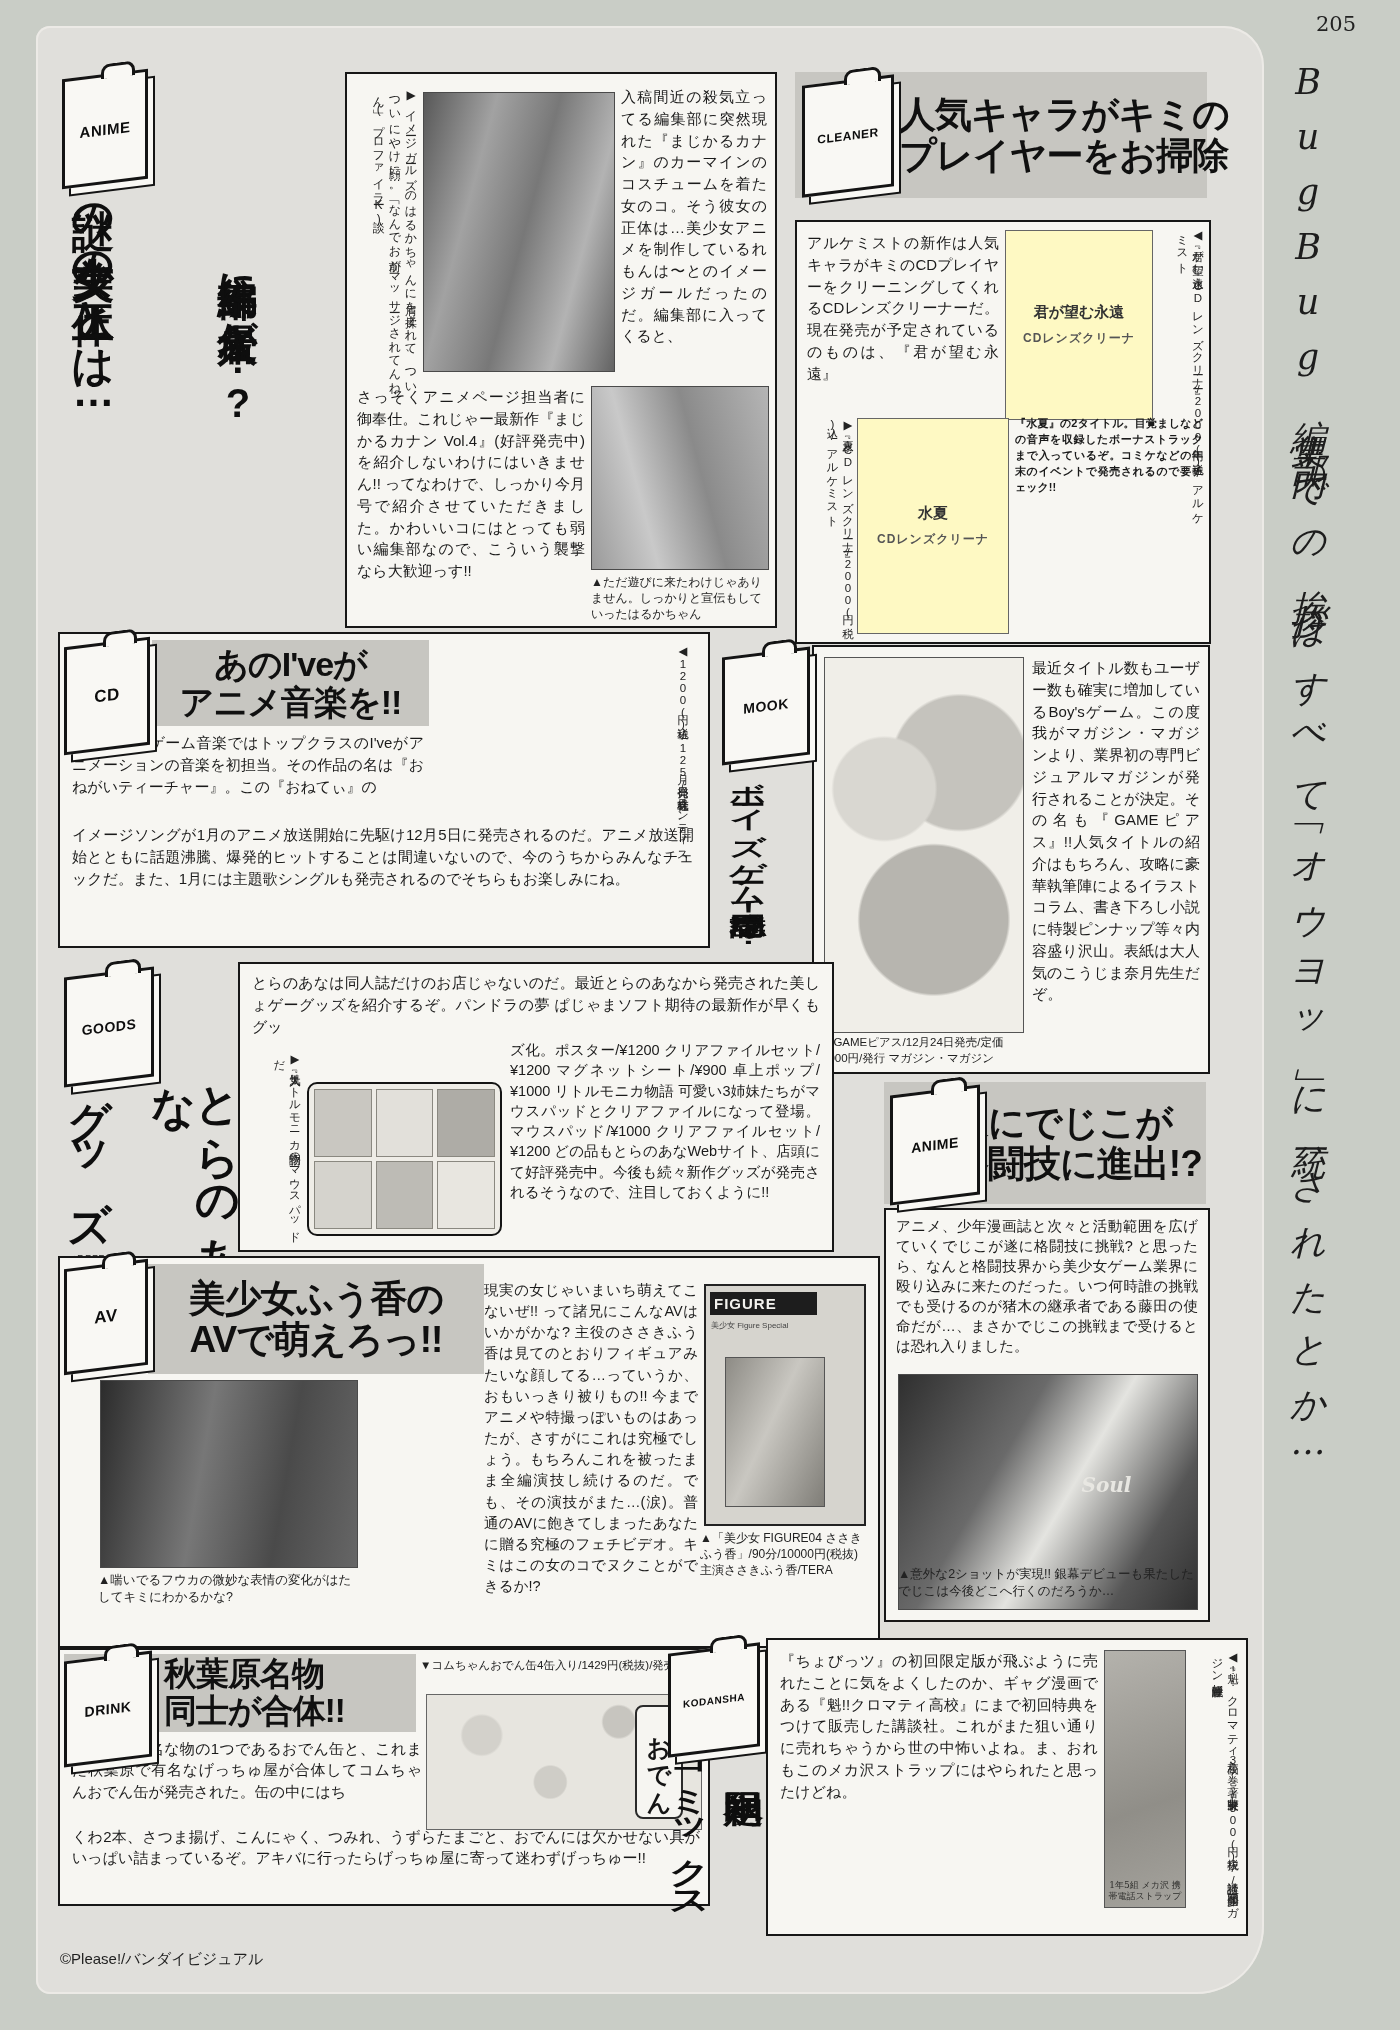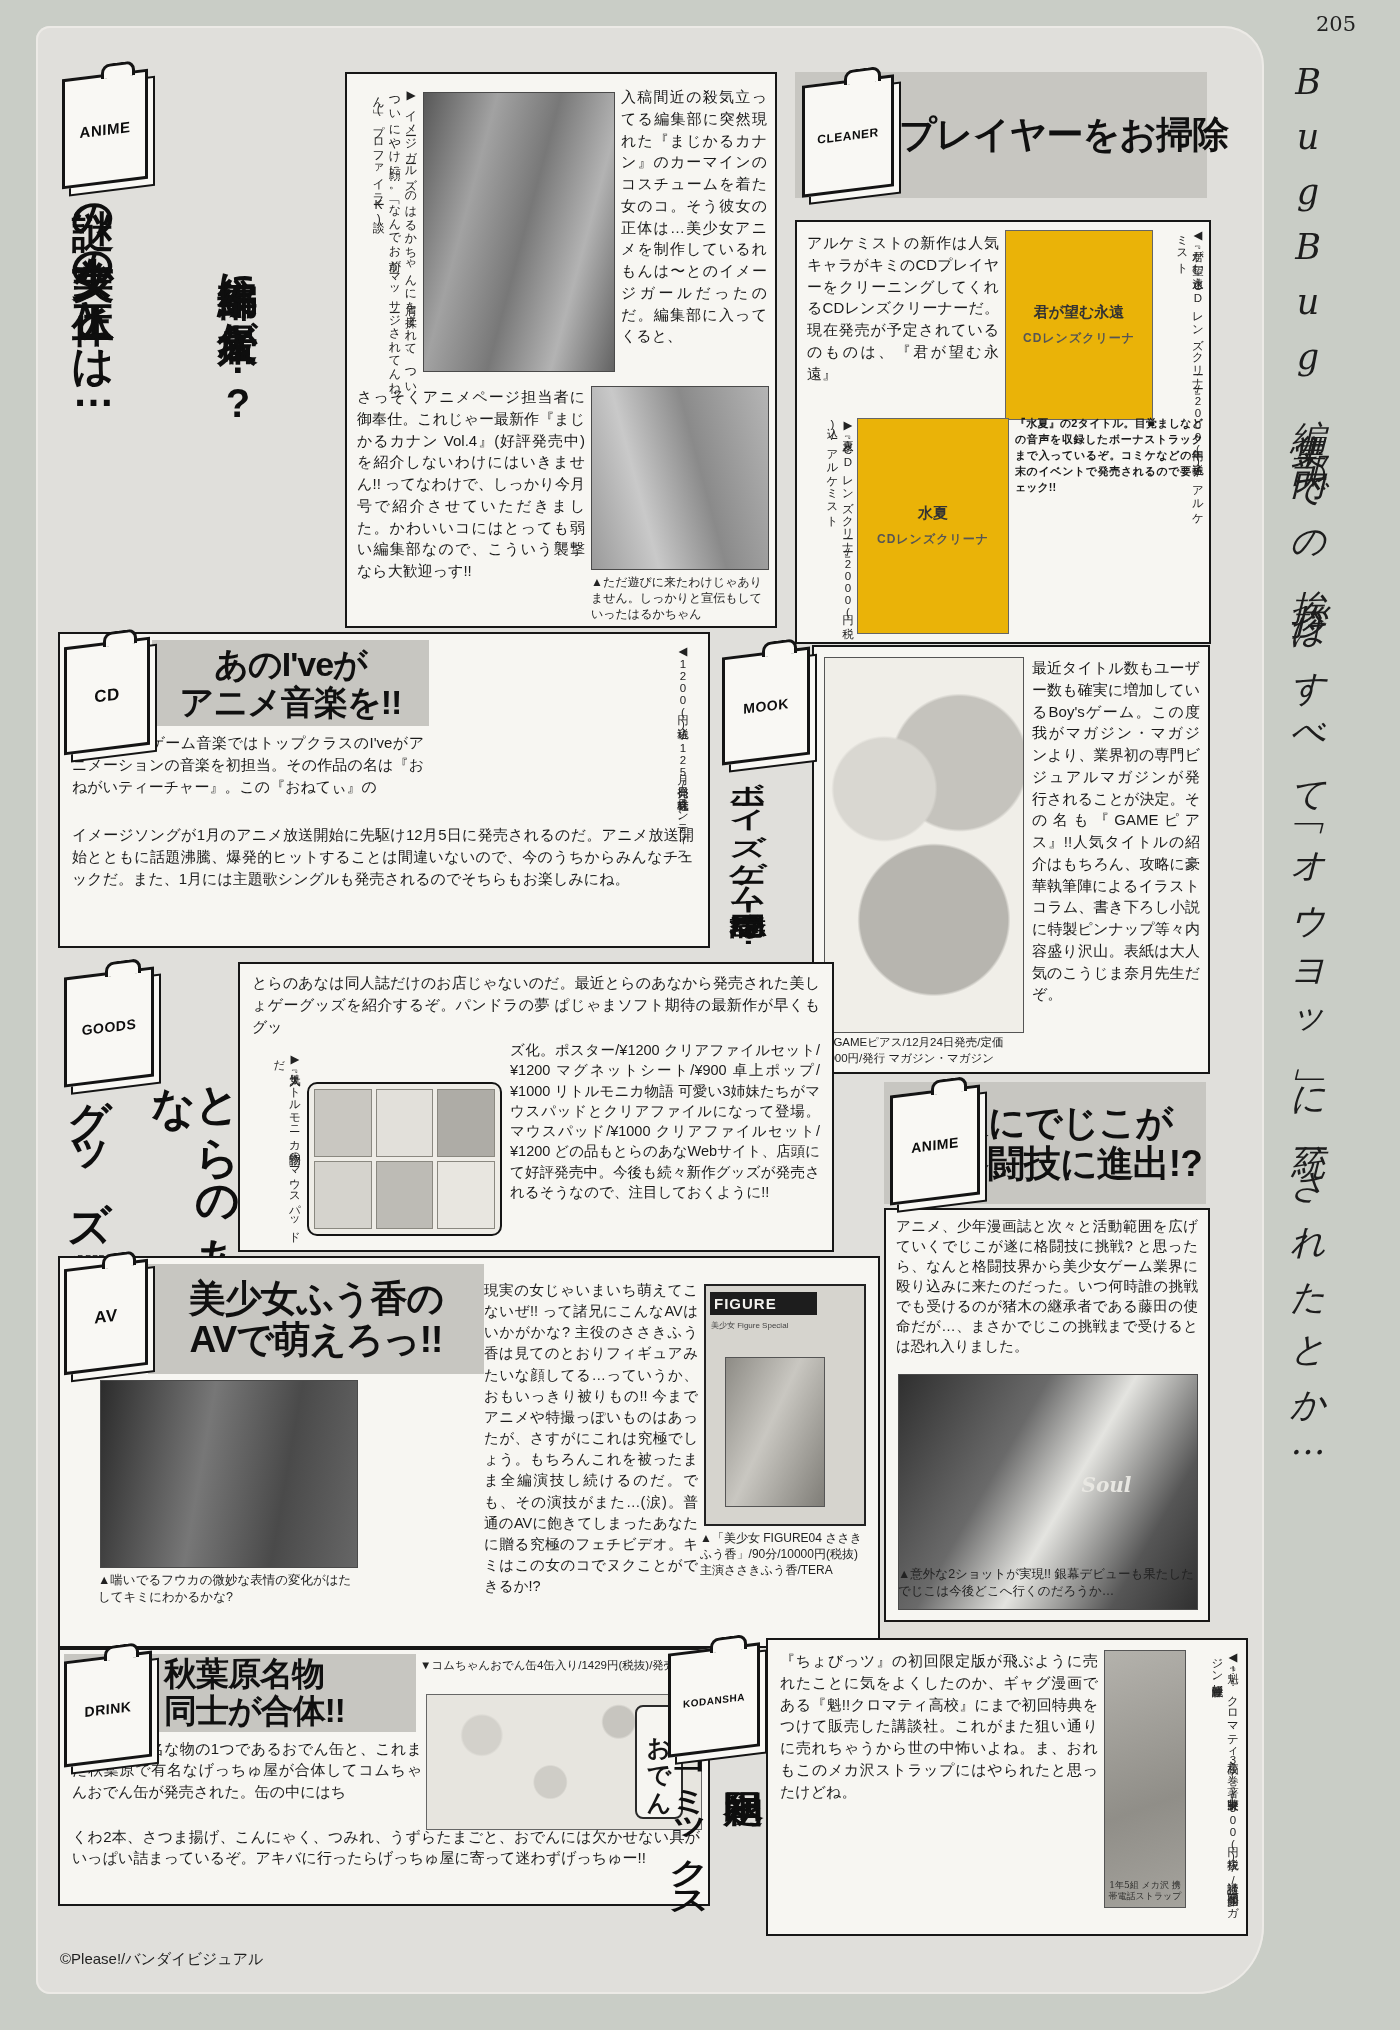--- a/index.html
+++ b/index.html
@@ -29,21 +29,21 @@
   .cap{position:absolute;line-height:1.35;color:#222;}
   .vtext{writing-mode:vertical-rl;text-orientation:upright;line-height:1.35;}
   .vhead{position:absolute;writing-mode:vertical-rl;text-orientation:upright;font-weight:900;
          color:#0e0e0e;line-height:1;letter-spacing:0;}
   
   .photo{position:absolute;border:1px solid #4a4a4a;}
   .ph-a{background:linear-gradient(105deg,#585858,#a2a2a2 28%,#787878 52%,#b3b3b3 76%,#636363);}
   .ph-b{background:linear-gradient(75deg,#9a9a9a,#c9c9c9 30%,#8a8a8a 60%,#b5b5b5);}
   .ph-c{background:linear-gradient(120deg,#2f2f2f,#6a6a6a 35%,#e4e4e0 55%,#565656 80%,#303030);}
   .ph-d{background:linear-gradient(100deg,#2c2c2c,#777 40%,#4a4a4a 70%,#666);}
-  .product{position:absolute;border:1px solid #666;background:#eab308;display:flex;flex-direction:column;
+  .product{position:absolute;border:1px solid #666;background:#fef9c3;display:flex;flex-direction:column;
            align-items:center;justify-content:center;gap:8px;text-align:center;}
   .product .p-t{font-weight:800;font-size:15px;color:#333;}
   .product .p-s{font-weight:800;font-size:12px;color:#555;letter-spacing:1px;}
   .cd-cover{position:absolute;border:1px solid #888;background:#fbfaf7;}
   .cd-cover .k{position:absolute;left:14px;top:64px;font-size:10px;color:#777;letter-spacing:2px;}
   .illus{position:absolute;border:1px solid #555;
          background:radial-gradient(circle at 30% 35%,#d9d7d1 0 18%,transparent 19%),
                     radial-gradient(circle at 68% 28%,#c5c3bd 0 22%,transparent 23%),
                     radial-gradient(circle at 55% 70%,#b7b5af 0 26%,transparent 27%),#f0eee8;}
   .grid-box{position:absolute;border:2px solid #141414;border-radius:10px;background:#efede7;
@@ -170,20 +170,21 @@
   <div class="sbox a1-box">
     <div class="cap vtext a1-cap1" style="position:absolute;">▶イメージガールズのはるかちゃんに肩を揉まれて、ついついにやけ顔に…。「なんでお前がマッサージされてんねん」(プロファイラーK談)</div>
     <div class="photo ph-a a1-photo1"></div>
     <div class="body-txt a1-body1">入稿間近の殺気立ってる編集部に突然現れた『まじかるカナン』のカーマインのコスチュームを着た女のコ。そう彼女の正体は…美少女アニメを制作しているれもんは〜とのイメージガールだったのだ。編集部に入ってくると、</div>
     <div class="body-txt a1-body2">さっそくアニメページ担当者に御奉仕。これじゃー最新作『まじかるカナン Vol.4』(好評発売中)を紹介しないわけにはいきません!! ってなわけで、しっかり今月号で紹介させていただきました。かわいいコにはとっても弱い編集部なので、こういう襲撃なら大歓迎っす!!</div>
     <div class="photo ph-b a1-photo2"></div>
     <div class="cap a1-cap2" style="position:absolute;">▲ただ遊びに来たわけじゃありません。しっかりと宣伝もしていったはるかちゃん</div>
   </div>
 
   <div class="band cl-band">
+    <span class="hl">人気キャラがキミの</span>
     <span class="hl">プレイヤーをお掃除</span>
   </div>
   <div class="folder cl-folder">
     <span class="flabel">CLEANER</span>
   </div>
   <div class="sbox cl-box">
     <div class="body-txt cl-body1">アルケミストの新作は人気キャラがキミのCDプレイヤーをクリーニングしてくれるCDレンズクリーナーだ。現在発売が予定されているのものは、『君が望む永遠』</div>
     <div class="product cl-prod1">
       <span class="p-t">君が望む永遠</span>
       <span class="p-s">CDレンズクリーナ</span>

